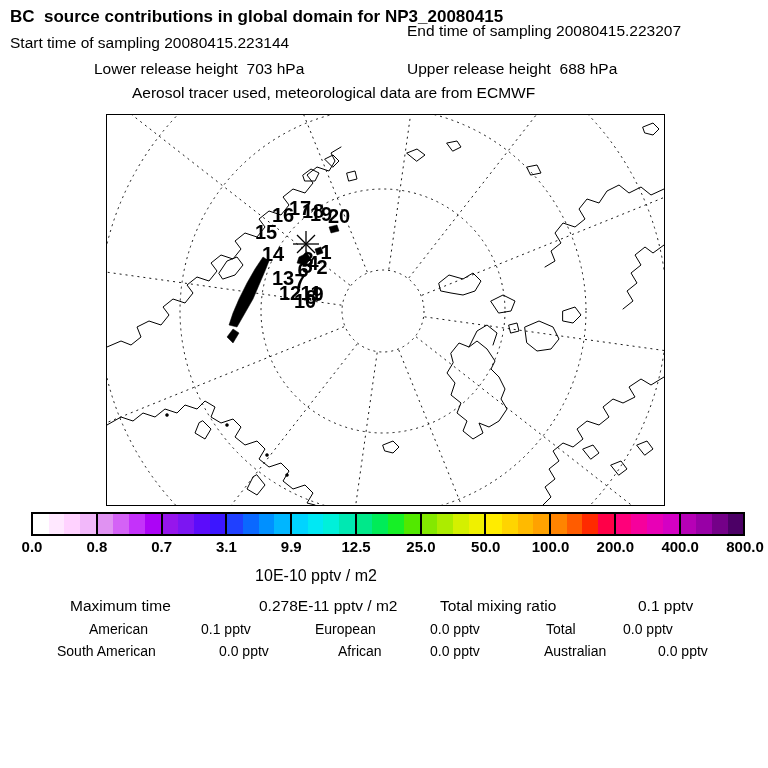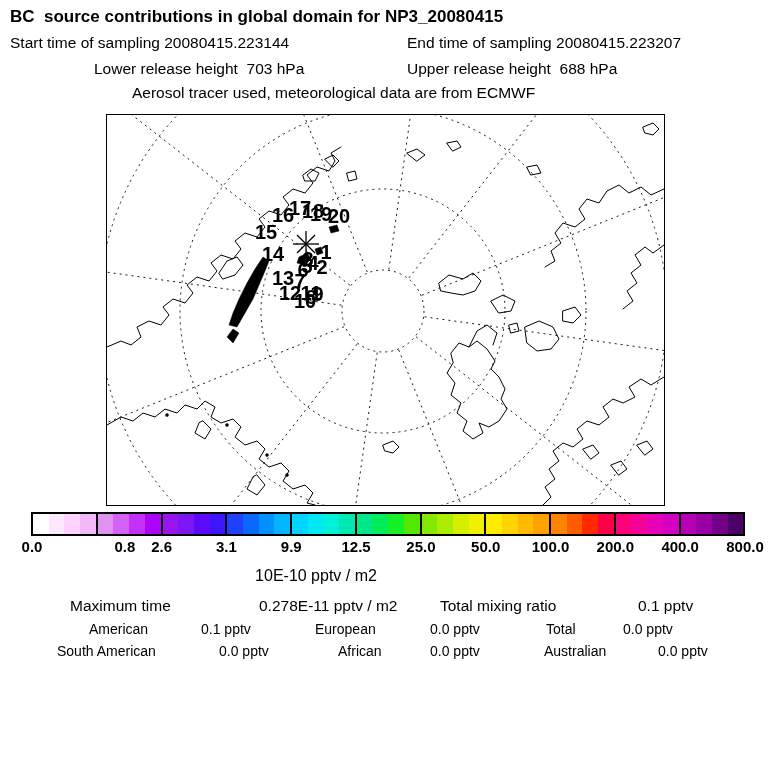--- a/index.html
+++ b/index.html
@@ -30,21 +30,21 @@
   .seg-end{border-right:2px solid #000;}
   #colorbar-ticks{position:absolute;left:0;top:538px;width:768px;height:20px;}
   .cbtick{position:absolute;top:0;transform:translateX(-50%);font-weight:bold;font-size:15px;white-space:pre;}
   #unit-label{position:absolute;left:0;top:567px;width:632px;text-align:center;font-size:16px;}
 </style>
 </head>
 <body>
 
 <div class="abs title" style="left:10px;top:7px;">BC  source contributions in global domain for NP3_20080415</div>
 <div class="abs h2" style="left:10px;top:34px;">Start time of sampling 20080415.223144</div>
-<div class="abs h2" style="left:407px;top:34px;">End time of sampling 20080415.223207</div>
+<div class="abs h2" style="left:407px;top:22px;">End time of sampling 20080415.223207</div>
 <div class="abs h2" style="left:94px;top:60px;">Lower release height  703 hPa</div>
 <div class="abs h2" style="left:407px;top:60px;">Upper release height  688 hPa</div>
 <div class="abs h2" style="left:132px;top:84px;text-align:center;">Aerosol tracer used, meteorological data are from ECMWF</div>
 
 <div id="map-frame">
   <svg id="mapsvg" width="557" height="390" viewBox="0 0 557 390">
 
     <g id="grat">
       <circle class="grat" cx="276" cy="196" r="41"></circle>
       <circle class="grat" cx="276" cy="196" r="122"></circle>
@@ -187,22 +187,22 @@
     <div class="cbcell" style="background: rgb(246, 0, 156);"></div>
     <div class="cbcell" style="background: rgb(232, 0, 182);"></div>
     <div class="cbcell seg-end" style="background: rgb(212, 0, 196);"></div>
     <div class="cbcell" style="background: rgb(182, 0, 182);"></div>
     <div class="cbcell" style="background: rgb(152, 0, 166);"></div>
     <div class="cbcell" style="background: rgb(116, 0, 136);"></div>
     <div class="cbcell" style="background: rgb(76, 0, 102);"></div>
   </div>
 <div id="colorbar-ticks">
     <span class="cbtick" style="left: 32px;">0.0</span>
-    <span class="cbtick" style="left: 96.8182px; margin-left: 28px;">0.8</span>
-    <span class="cbtick" style="left: 161.636px;">2.6</span>
+    <span class="cbtick" style="left: 96.8182px;">0.8</span>
+    <span class="cbtick" style="left: 161.636px;">0.7</span>
     <span class="cbtick" style="left: 226.455px;">3.1</span>
     <span class="cbtick" style="left: 291.273px;">9.9</span>
     <span class="cbtick" style="left: 356.091px;">12.5</span>
     <span class="cbtick" style="left: 420.909px;">25.0</span>
     <span class="cbtick" style="left: 485.727px;">50.0</span>
     <span class="cbtick" style="left: 550.545px;">100.0</span>
     <span class="cbtick" style="left: 615.364px;">200.0</span>
     <span class="cbtick" style="left: 680.182px;">400.0</span>
     <span class="cbtick" style="left: 745px;">800.0</span>
   </div>

